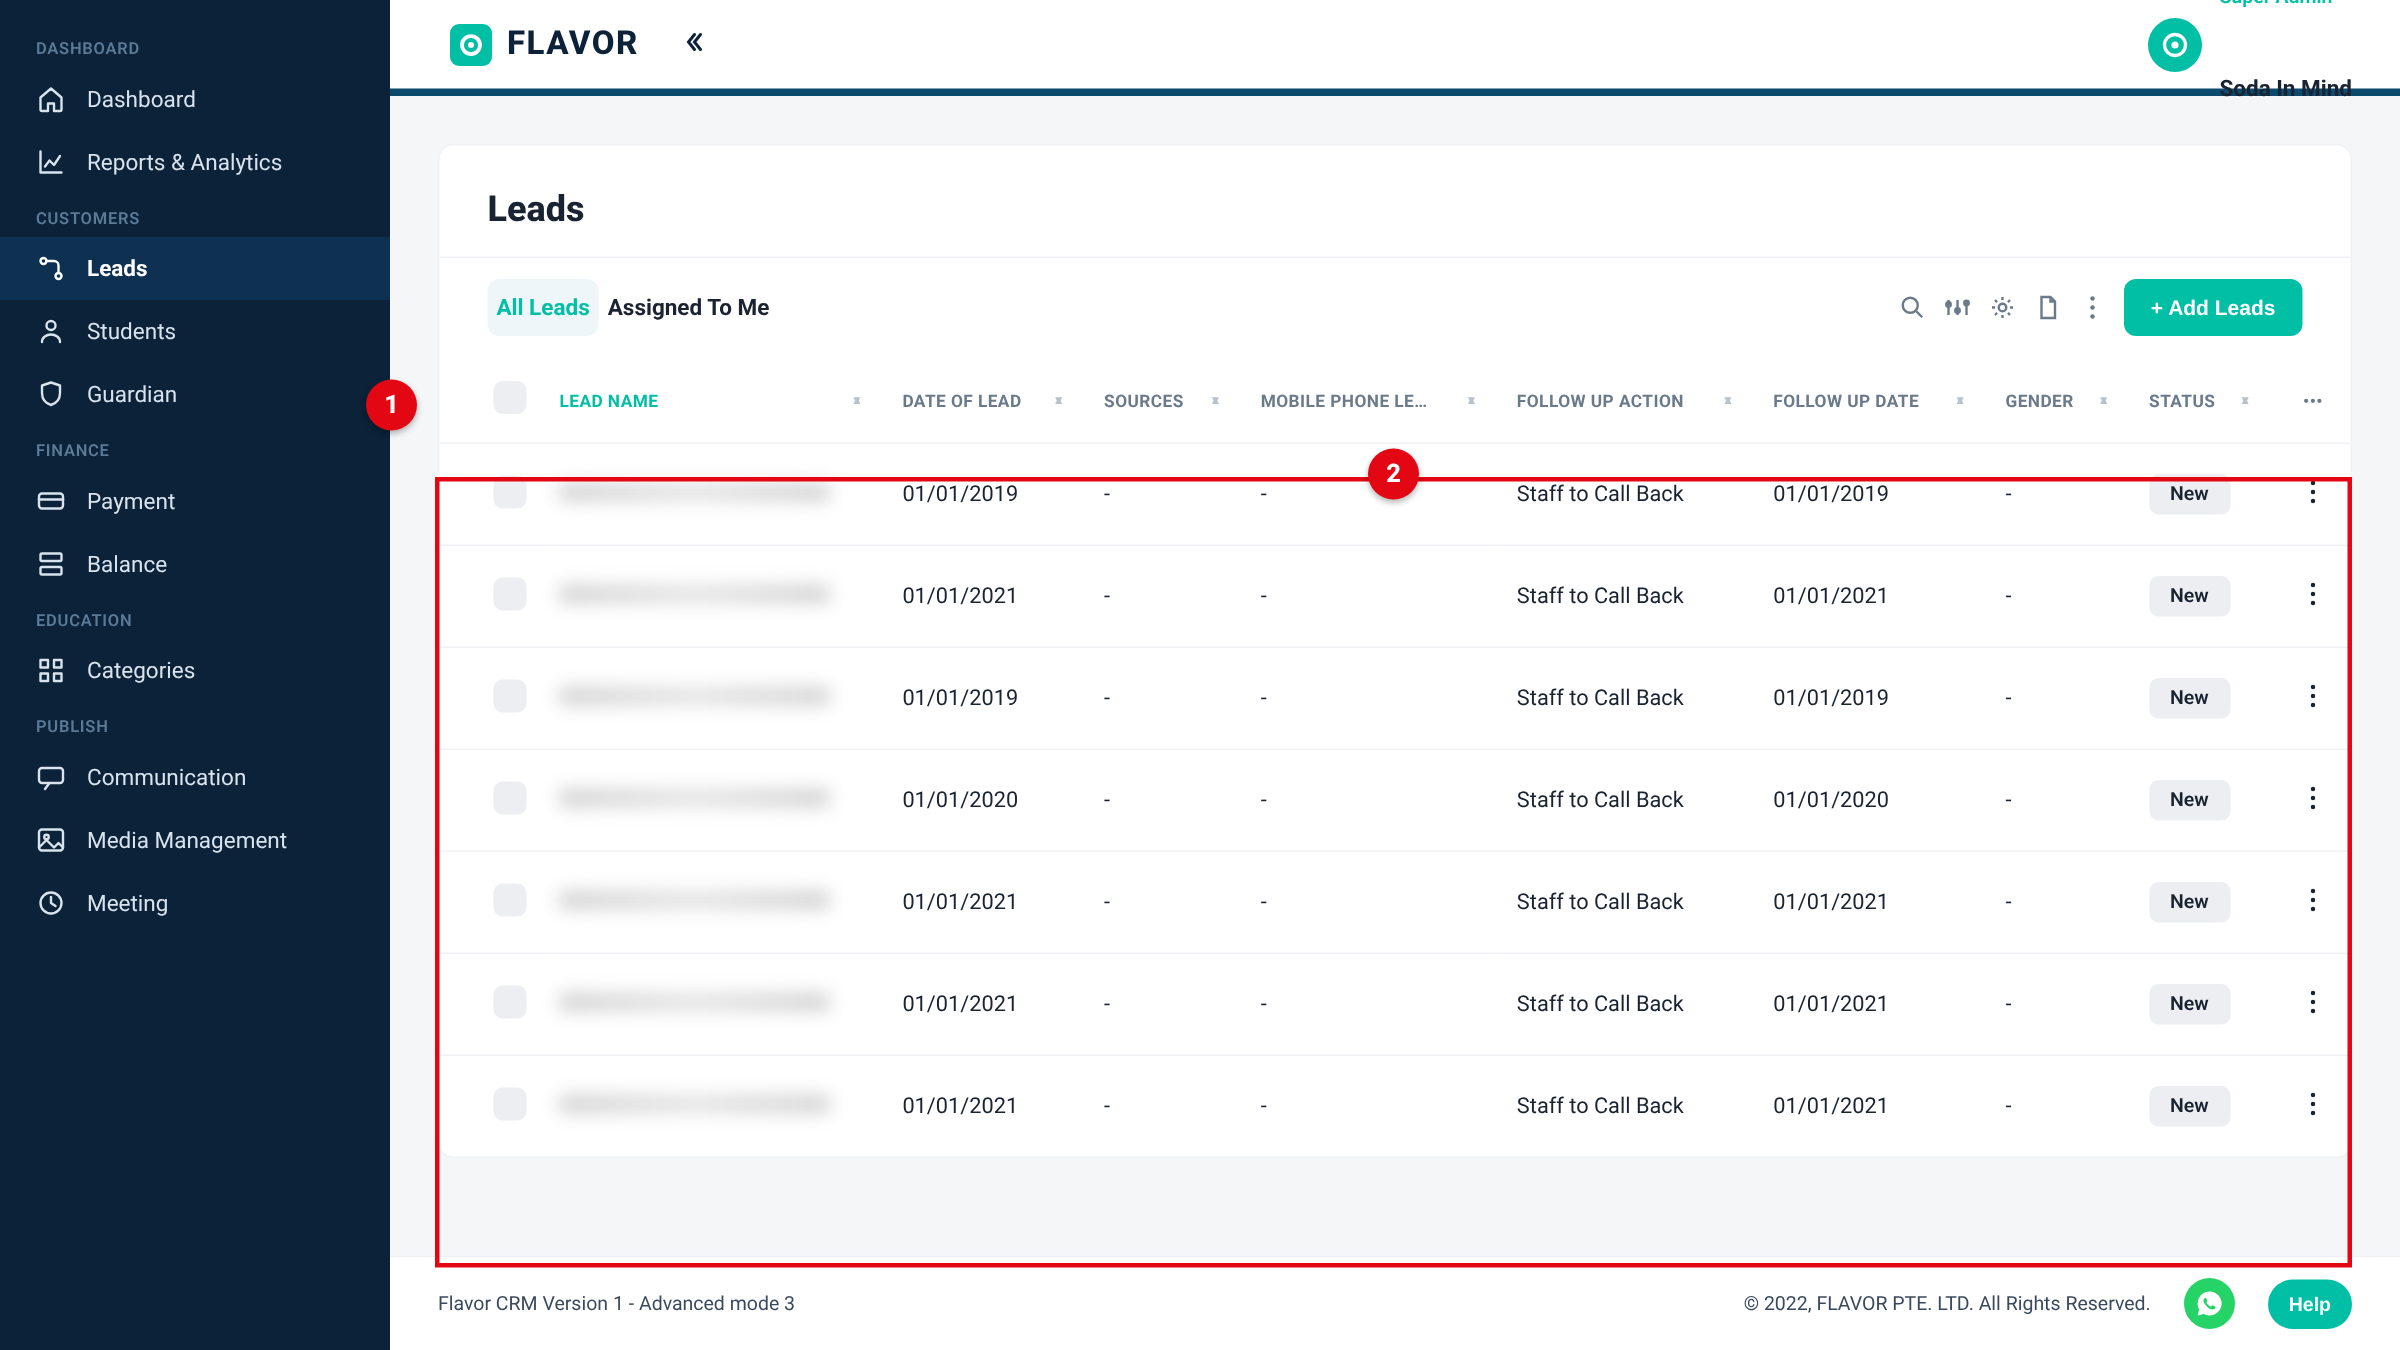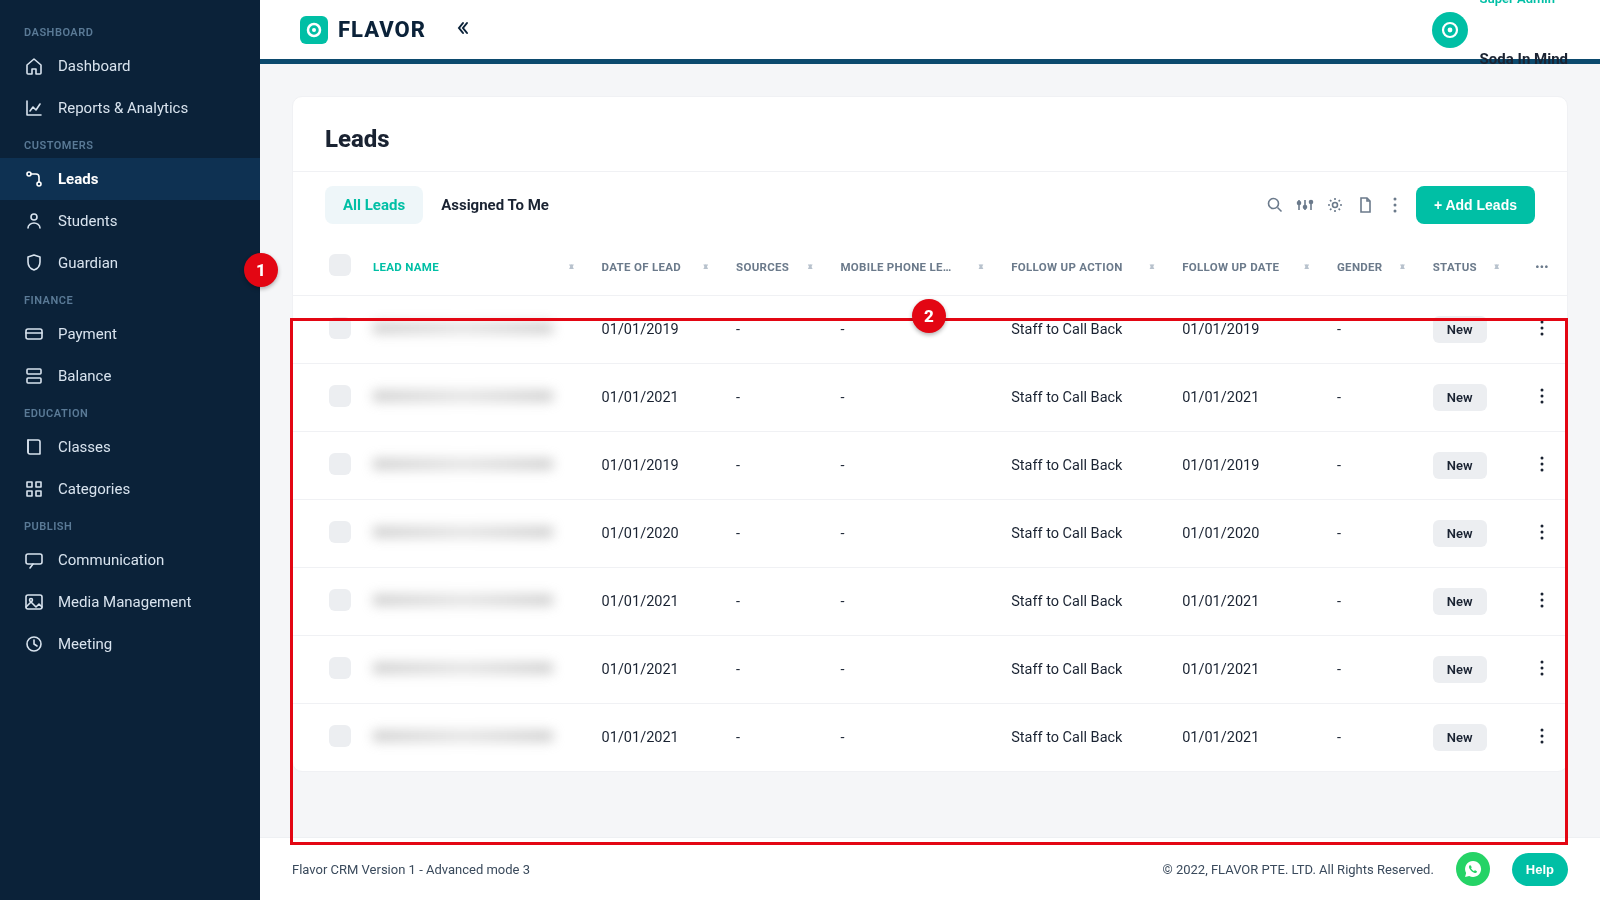--- a/index.html
+++ b/index.html
@@ -26,21 +26,21 @@
 .avatar svg { fill: #fff; }
 .user-meta { display: flex; flex-direction: column; line-height: 1.2; gap: 44px; }
 .user-role { color: #00bfa5; font-size: 13px; font-weight: 600; }
 .user-name { font-weight: 700; font-size: 15px; }
 
 
 .content-area { flex: 1; padding: 32px 32px 48px; overflow-y: auto; }
 .card { background: #fff; border-radius: 10px; padding: 0; border: 1px solid #f0f1f4; }
 .page-title { font-size: 24px; font-weight: 800; padding: 28px 32px 18px; }
 .tabs-row { display: flex; align-items: center; padding: 6px 32px 14px; border-bottom: 0; }
-.tab { padding: 10px 18px; font-size: 15px; font-weight: 700; border-radius: 8px; cursor: pointer; color: #1a2332; }
+.tab { padding: 10px 6px; font-size: 15px; font-weight: 700; border-radius: 8px; cursor: pointer; color: #1a2332; }
 .tab.active { background: #eef6f9; color: #00bfa5; }
 .tab-actions { margin-left: auto; display: flex; align-items: center; gap: 12px; }
 .tool-icon { cursor: pointer; color: #6b7a8b; width: 18px; height: 18px; display: flex; align-items: center; justify-content: center; }
 .add-btn { background: #00bfa5; color: #fff; border: none; padding: 11px 18px; font-size: 14px; font-weight: 700; border-radius: 8px; cursor: pointer; }
 
 
 table { width: 100%; border-collapse: collapse; }
 th { text-align: left; font-size: 11.5px; font-weight: 700; color: #6b7a8b; padding: 16px 10px; letter-spacing: 0.3px; }
 th.sortable { cursor: pointer; }
 th .th-wrap { display: flex; align-items: center; gap: 4px; }
@@ -128,29 +128,20 @@
       <div class="nav-item">
         <span class="icon">
           <svg width="20" height="20" viewBox="0 0 20 20" fill="none" stroke="currentColor" stroke-width="1.6" stroke-linecap="round" stroke-linejoin="round">
             <rect x="3" y="3" width="14" height="5" rx="1"></rect>
             <rect x="3" y="12" width="14" height="5" rx="1"></rect>
           </svg>
         </span>
         <span>Balance</span>
       </div>
       <div class="section-title">EDUCATION</div>
-      <div class="nav-item">
-        <span class="icon">
-          <svg width="20" height="20" viewBox="0 0 20 20" fill="none" stroke="currentColor" stroke-width="1.6" stroke-linecap="round" stroke-linejoin="round">
-            <path d="M4 3h10a2 2 0 012 2v12H6a2 2 0 01-2-2z"></path>
-            <path d="M4 15V3"></path>
-          </svg>
-        </span>
-        <span>Classes</span>
-      </div>
       <div class="nav-item">
         <span class="icon">
           <svg width="20" height="20" viewBox="0 0 20 20" fill="none" stroke="currentColor" stroke-width="1.6" stroke-linecap="round" stroke-linejoin="round">
             <rect x="3" y="3" width="5" height="5"></rect>
             <rect x="12" y="3" width="5" height="5"></rect>
             <rect x="3" y="12" width="5" height="5"></rect>
             <rect x="12" y="12" width="5" height="5"></rect>
           </svg>
         </span>
         <span>Categories</span>

